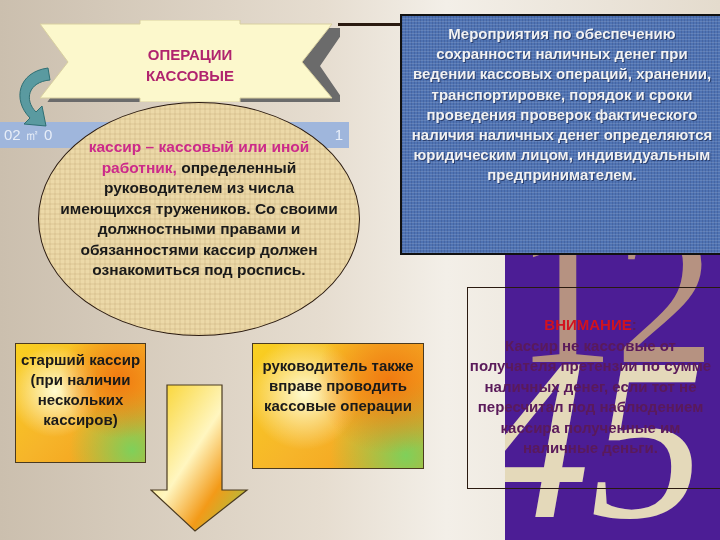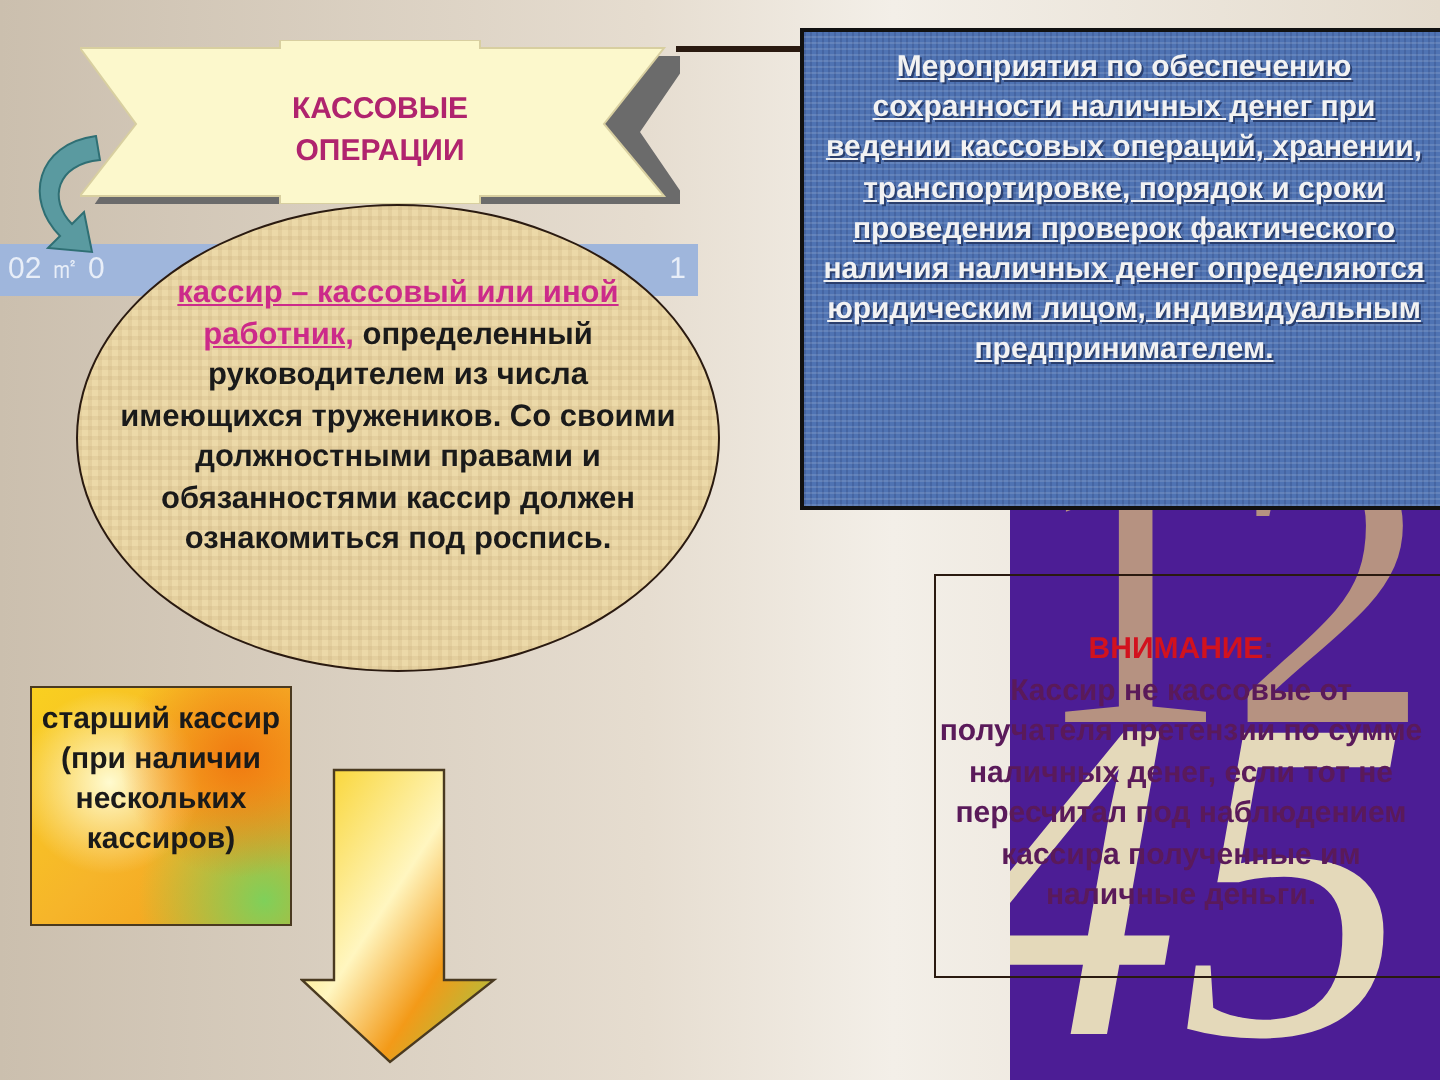--- a/index.html
+++ b/index.html
@@ -54,21 +54,21 @@
     background:
       repeating-linear-gradient(0deg, rgba(180,150,100,0.15) 0 2px, transparent 2px 5px),
       repeating-linear-gradient(90deg, rgba(180,150,100,0.15) 0 2px, transparent 2px 5px),
       #ecd9a8;
     text-align: center;
   }
   .ellipse .txt {
     position: absolute; left: 20px; right: 20px; top: 34px;
     font-size: 15.5px; line-height: 20.5px; font-weight: bold; color: #1a1a1a;
   }
-  .ellipse .accent { color: #cc2a8a; text-decoration: underline; }
+  .ellipse .accent { color: #cc2a8a; }
 
   
   .grad-box {
     position: absolute; border: 1.5px solid #4a3a20;
     background:
       radial-gradient(circle at 80% 30%, #f07a10 0%, rgba(240,122,16,0) 45%),
       radial-gradient(circle at 30% 40%, #fffbd0 0%, rgba(255,251,208,0) 40%),
       radial-gradient(circle at 90% 90%, #7fd05a 0%, rgba(127,208,90,0) 40%),
       linear-gradient(135deg, #f9d020 0%, #f6b52a 50%, #f39a18 100%);
     text-align: center; font-weight: bold; color: #1a1a1a;
@@ -89,21 +89,20 @@
     background:
       repeating-linear-gradient(0deg, rgba(255,255,255,0.12) 0 1px, transparent 1px 3px),
       repeating-linear-gradient(90deg, rgba(0,0,40,0.12) 0 1px, transparent 1px 3px),
       #4f73b3;
     text-align: center;
   }
   .info-box .txt {
     position: absolute; left: 4px; right: 4px; top: 8px;
     color: #f2f2f2; font-weight: bold; font-size: 15px; line-height: 20.2px;
     text-shadow: 1px 1px 0 #2a3f6e;
-    text-decoration: underline;
   }
 
   
   .attn-box {
     position: absolute; left: 467px; top: 287px; width: 253px; height: 200px;
     border-top: 1.5px solid #2a1a10; border-bottom: 1.5px solid #2a1a10; border-left: 1.5px solid #2a1a10;
     text-align: center;
   }
   .attn-box .txt {
     position: absolute; left: 0; right: 8px; top: 27px;
@@ -127,22 +126,22 @@
     <span>02 ㎡ 0</span>
     <span class="right-tag">1</span>
   </div>
 
   <div class="ribbon">
     <svg width="300" height="82">
       <polygon points="36,4 264,4 300,4 274,42 300,80 236,80 236,78 64,78 64,80 0,80 26,42 0,4" fill="#6b6b6b" transform="translate(6,4)"></polygon>
       <polygon points="0,4 100,4 100,0 200,0 200,4 292,4 262,42 292,78 200,78 200,82 100,82 100,78 0,78 28,42" fill="#fcf8cc" stroke="#d8cfa0" stroke-width="1"></polygon>
     </svg>
     <div class="title">
+      <div>ОПЕРАЦИИ</div>
       <div>КАССОВЫЕ</div>
-      <div>ОПЕРАЦИИ</div>
     </div>
   </div>
 
   <svg class="curl" width="50" height="70">
     <path d="M40,8 C10,12 4,40 22,58 L16,64 L38,66 L34,46 L28,52 C16,40 20,22 42,20 Z" fill="#5a9aa0" stroke="#2f6f74" stroke-width="1"></path>
   </svg>
 
   <div class="ellipse">
     <div class="txt">
       <span class="accent">кассир – кассовый или иной работник,</span><span> определенный руководителем из числа имеющихся тружеников. Со своими должностными правами и обязанностями кассир должен ознакомиться под роспись.</span>
@@ -158,20 +157,23 @@
       <linearGradient id="ag" x1="0" y1="0" x2="1" y2="1">
         <stop offset="0" stop-color="#f8d020"></stop>
         <stop offset="0.45" stop-color="#fff6c0"></stop>
         <stop offset="0.7" stop-color="#f39a18"></stop>
         <stop offset="1" stop-color="#8fd050"></stop>
       </linearGradient>
     </defs>
     <polygon points="17,2 72,2 72,107 97,107 45,148 1,107 17,107" fill="url(#ag)" stroke="#4a3a20" stroke-width="1.2"></polygon>
   </svg>
 
+  <div class="grad-box box-right">
+    <div class="txt">руководитель также вправе проводить кассовые операции</div>
+  </div>
 
   <div class="info-box">
     <div class="txt">Мероприятия по обеспечению сохранности наличных денег при ведении кассовых операций, хранении, транспортировке, порядок и сроки проведения проверок фактического наличия наличных денег определяются юридическим лицом, индивидуальным предпринимателем.</div>
   </div>
 
   <div class="attn-box">
     <div class="txt">
       <div><span class="head">ВНИМАНИЕ</span><span>:</span></div>
       <div>Кассир не кассовые от получателя претензии по сумме наличных денег, если тот не пересчитал под наблюдением кассира полученные им наличные деньги.</div>
     </div>

